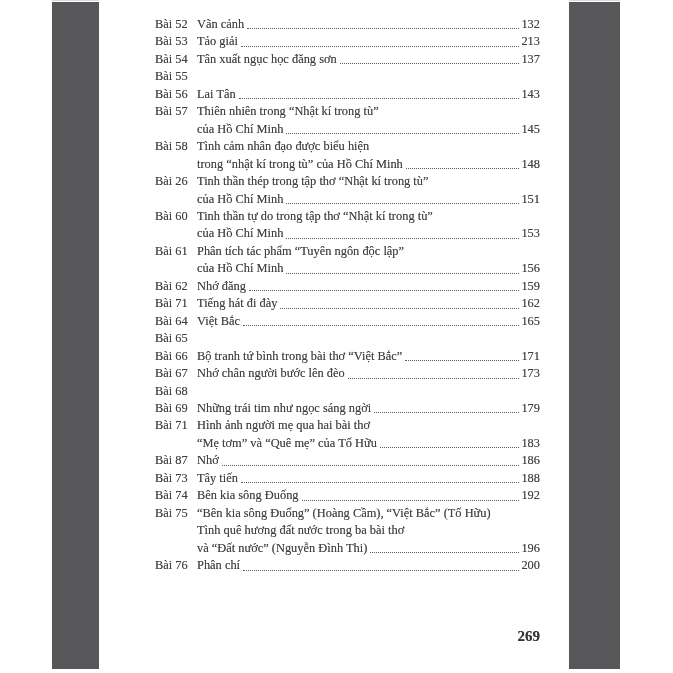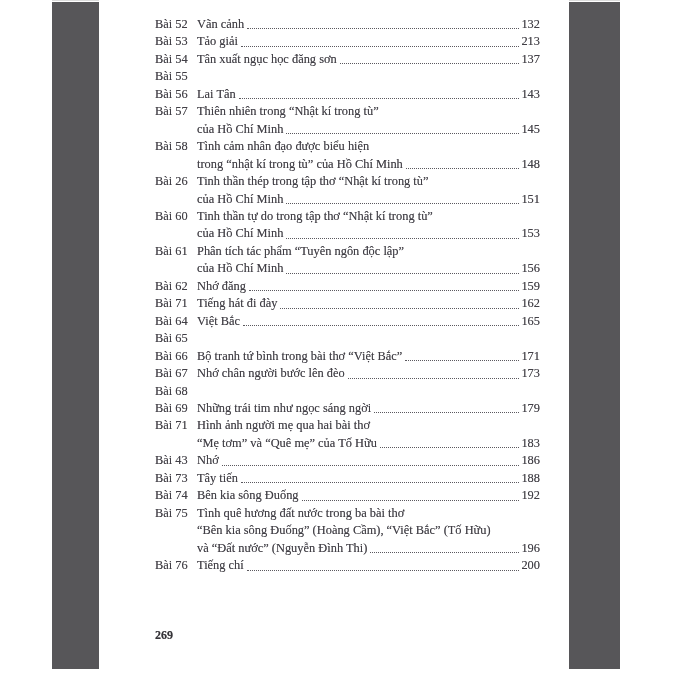--- a/index.html
+++ b/index.html
@@ -32,21 +32,21 @@
   .line{display:flex;white-space:nowrap;}
   .line .t{flex:none;}
   .line .dots{
     flex:1;min-width:8px;
     border-bottom:1px dotted #5b595f;
     margin:0 2px 4px 3px;
   }
   .line .num{flex:none;}
   .folio{
     position:absolute;left:56px;top:628px;width:385px;
-    font-weight:bold;font-size:12px;color:#353338;
+    text-align:right;font-weight:bold;font-size:15px;color:#353338;
     text-shadow:0 0 0.5px rgba(53,51,56,0.55);
   }
 </style>
 </head>
 <body>
 
 <div class="photo">
   <div class="hairline-top"></div>
   <div class="bar bar-left"></div>
   <div class="bar bar-right"></div>
@@ -233,21 +233,21 @@
               <span class="t">Hình ảnh người mẹ qua hai bài thơ</span>
             </div>
             <div class="line">
               <span class="t">“Mẹ tơm” và “Quê mẹ” của Tố Hữu</span>
               <span class="dots"></span>
               <span class="num">183</span>
             </div>
           </div>
         </div>
         <div class="entry">
-          <div class="label">Bài 43</div>
+          <div class="label">Bài 87</div>
           <div class="body">
             <div class="line">
               <span class="t">Nhớ</span>
               <span class="dots"></span>
               <span class="num">186</span>
             </div>
           </div>
         </div>
         <div class="entry">
           <div class="label">Bài 73</div>
@@ -266,37 +266,37 @@
               <span class="t">Bên kia sông Đuống</span>
               <span class="dots"></span>
               <span class="num">192</span>
             </div>
           </div>
         </div>
         <div class="entry">
           <div class="label">Bài 75</div>
           <div class="body">
             <div class="line">
+              <span class="t">“Bên kia sông Đuống” (Hoàng Cầm), “Việt Bắc” (Tố Hữu)</span>
+            </div>
+            <div class="line">
               <span class="t">Tình quê hương đất nước trong ba bài thơ</span>
             </div>
             <div class="line">
-              <span class="t">“Bên kia sông Đuống” (Hoàng Cầm), “Việt Bắc” (Tố Hữu)</span>
-            </div>
-            <div class="line">
               <span class="t">và “Đất nước” (Nguyễn Đình Thi)</span>
               <span class="dots"></span>
               <span class="num">196</span>
             </div>
           </div>
         </div>
         <div class="entry">
           <div class="label">Bài 76</div>
           <div class="body">
             <div class="line">
-              <span class="t">Tiếng chí</span>
+              <span class="t">Phân chí</span>
               <span class="dots"></span>
               <span class="num">200</span>
             </div>
           </div>
         </div>
       </div>
     <div class="folio">269</div>
   </div>
 </div>
 

